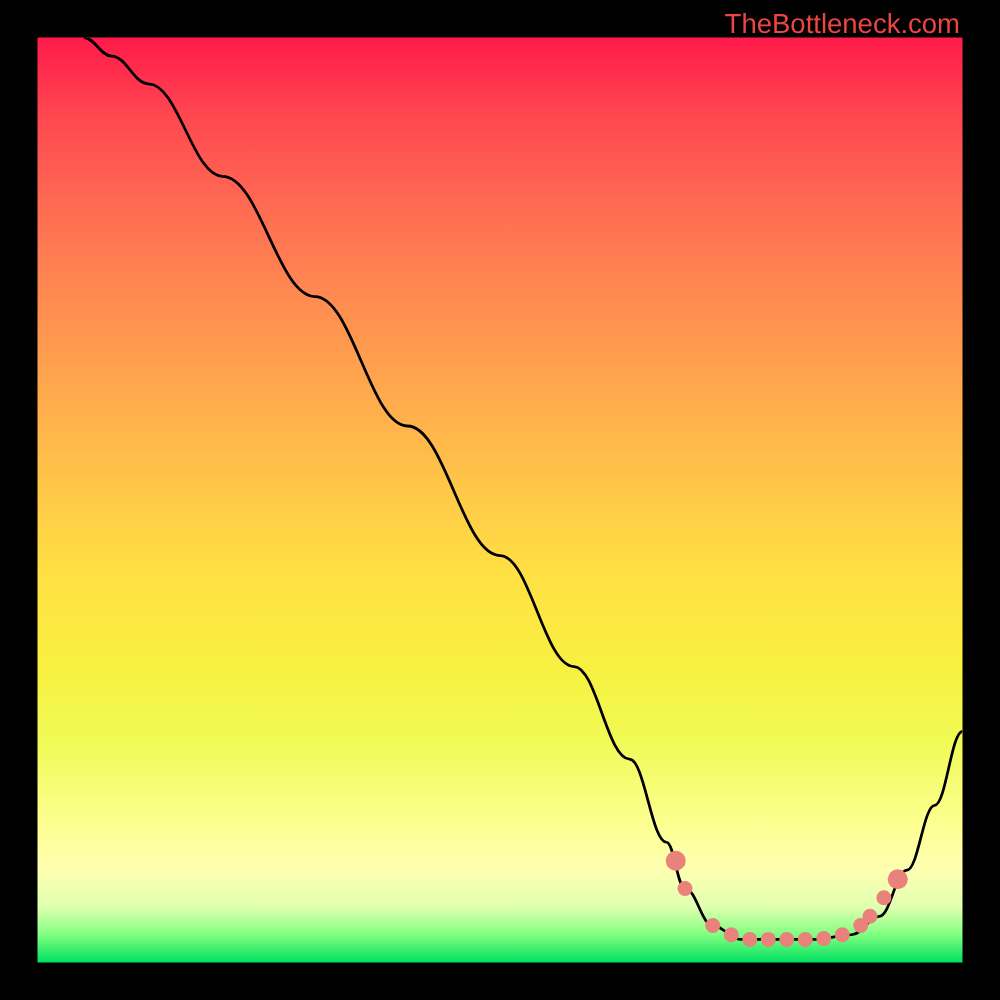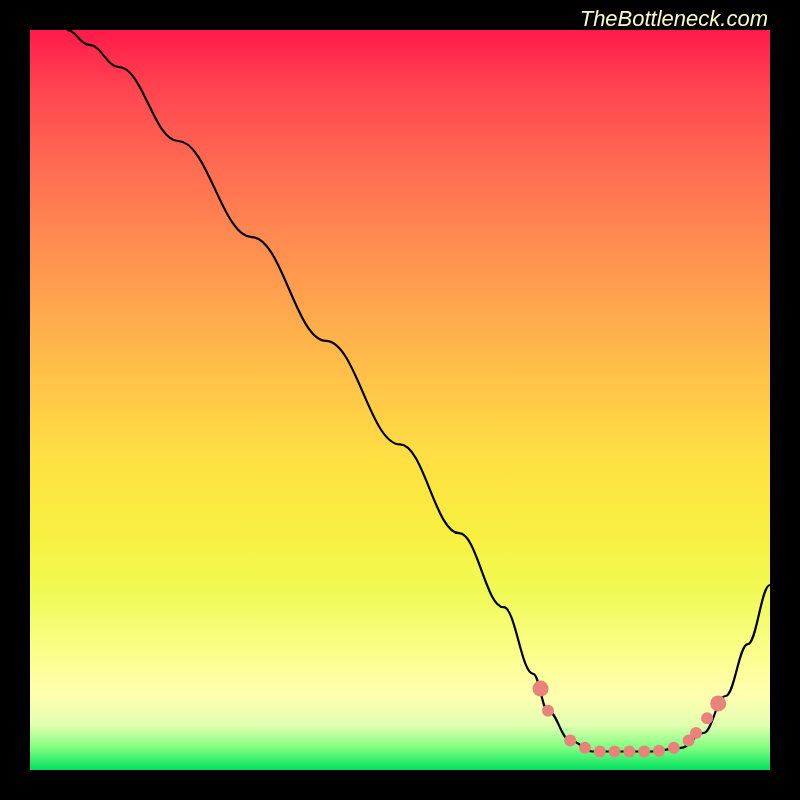--- a/index.html
+++ b/index.html
@@ -24,24 +24,23 @@
       #ffffb0 90%,
       #e0ffb0 94%,
       #80ff80 97%,
       #00e060 100%
     );
   }
   .attribution {
     position: absolute;
     top: 6px;
     right: 32px;
-    color: #fef9c3;
+    color: #ef4444;
     font-size: 22px;
     font-weight: 500;
-    font-style: italic;
   }
   svg.curve {
     position: absolute;
     left: 0;
     top: 0;
     width: 100%;
     height: 100%;
     pointer-events: none;
   }
   .marker {

